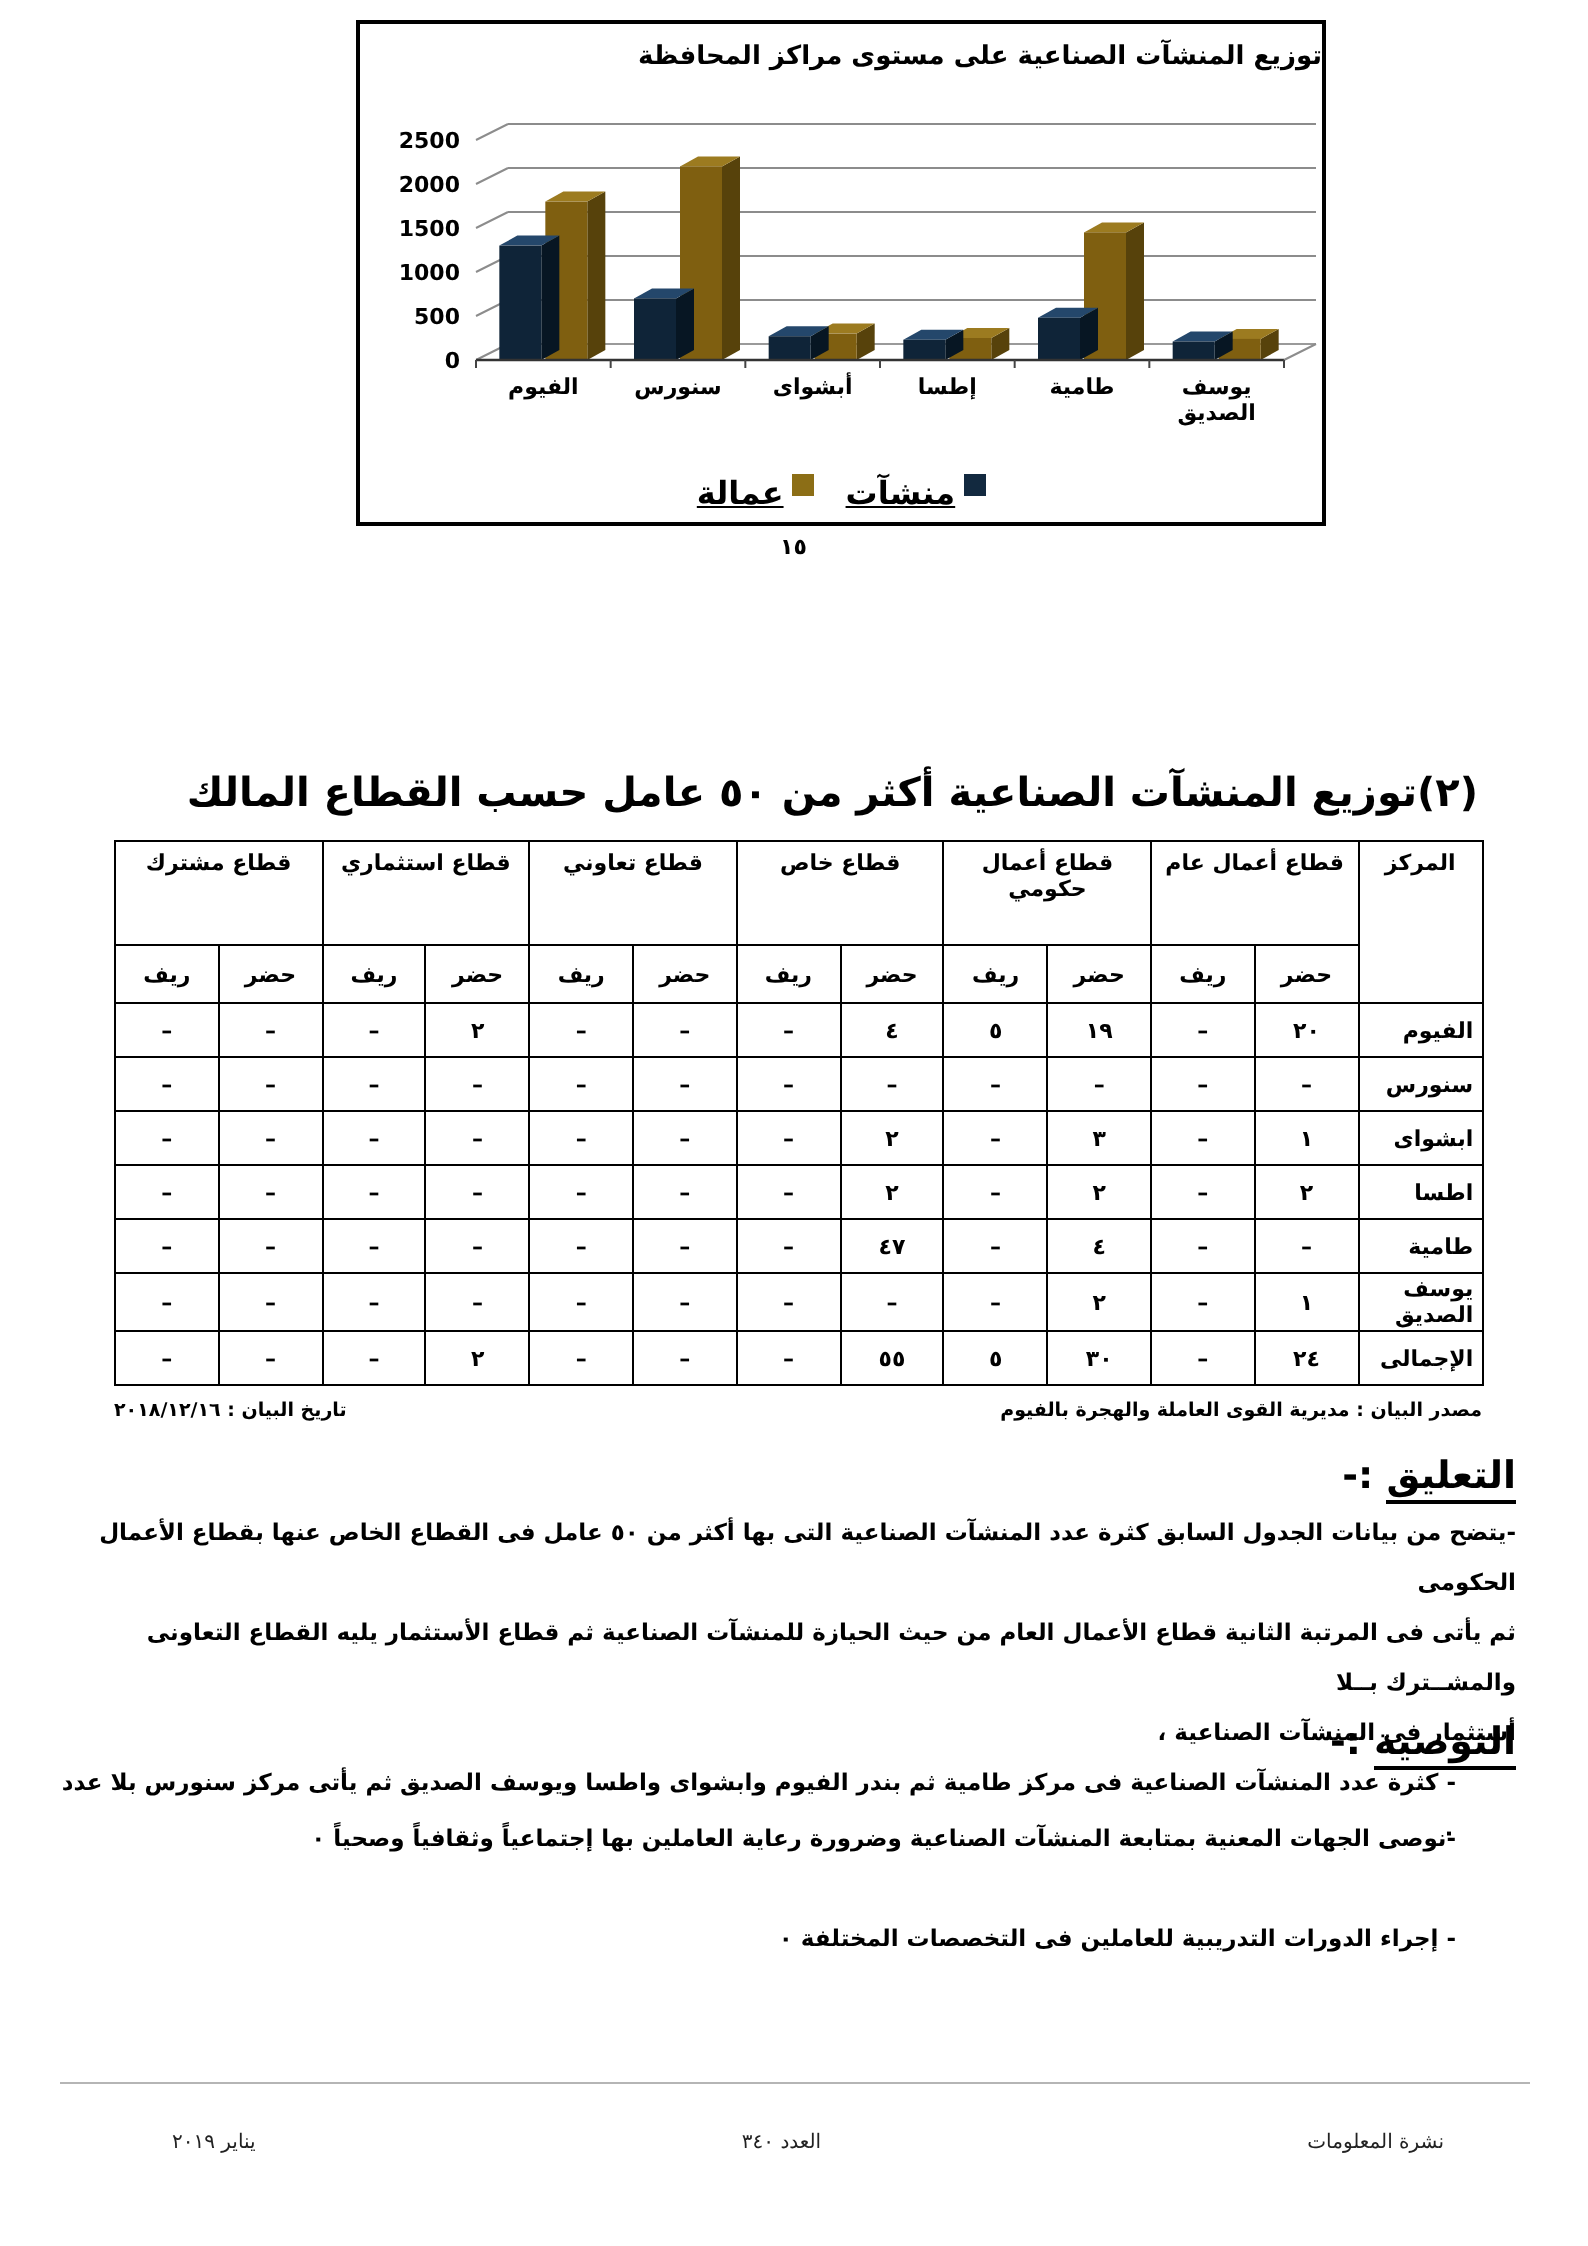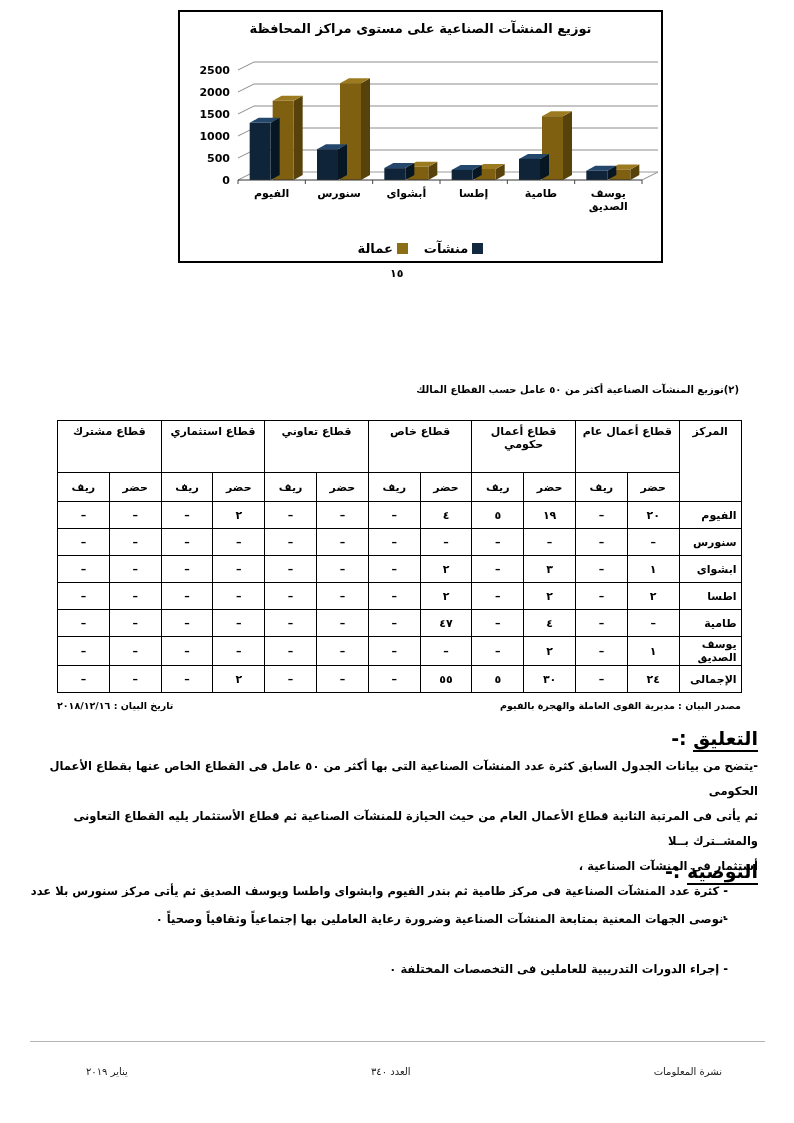--- a/index.html
+++ b/index.html
@@ -2,33 +2,33 @@
 <html lang="ar"><head>
 <meta charset="utf-8">
 <style>
   html,body{margin:0;padding:0;}
   body{
     width:794px;height:1123px;position:relative;background:#ffffff;
     font-family:"DejaVu Sans",sans-serif;color:#000;overflow:hidden;
   }
   
   .chart-box{position:absolute;left:178px;top:10px;width:481px;height:249px;border:2px solid #000;background:#fff;}
-  .chart-title{position:absolute;top:9px;left:0;right:0;text-align:center;direction:rtl;
+  .chart-title{position:absolute;top:9px;left:0;right:0;direction:rtl;
     font-size:13px;font-weight:bold;letter-spacing:0;}
   .chart-box svg{position:absolute;top:38px;left:0;}
   svg text{font-family:"DejaVu Sans",sans-serif;font-weight:bold;fill:#000;}
   .legend{position:absolute;bottom:5px;left:0;right:0;display:flex;justify-content:center;
     gap:16px;direction:rtl;align-items:center;}
-  .legend-item{display:flex;align-items:center;gap:4px;font-size:13px;font-weight:bold;direction:rtl;}
+  .legend-item{display:flex;align-items:flex-start;gap:4px;font-size:16px;font-weight:bold;direction:rtl;text-decoration:underline;}
   .lg-sw{width:11px;height:11px;display:inline-block;}
   .page-num{position:absolute;left:390px;top:267px;width:120px;text-align:left;
     font-size:11px;font-weight:bold;}
   
   .tbl-title{position:absolute;top:384px;left:30px;right:55px;text-align:right;direction:rtl;
-    font-size:10px;font-weight:bold;}
+    font-size:20px;font-weight:bold;}
   .tbl-wrap{position:absolute;left:57px;top:420px;width:684px;}
   table{border-collapse:collapse;direction:rtl;width:684px;table-layout:fixed;}
   th,td{border:1px solid #000;font-weight:bold;font-size:11px;text-align:center;padding:1px 2px;direction:rtl;}
   thead tr.grp-row th{height:46px;vertical-align:top;padding-top:4px;font-size:11px;}
   thead tr.sub-row th{height:26px;vertical-align:middle;}
   th.corner{vertical-align:top;padding-top:6px;}
   tbody tr{height:27px;}
   tbody td.rowlabel{text-align:right;padding-right:4px;}
   .src-row{position:absolute;left:57px;top:700px;width:684px;display:flex;
     justify-content:space-between;direction:rtl;font-size:9.5px;font-weight:bold;}

